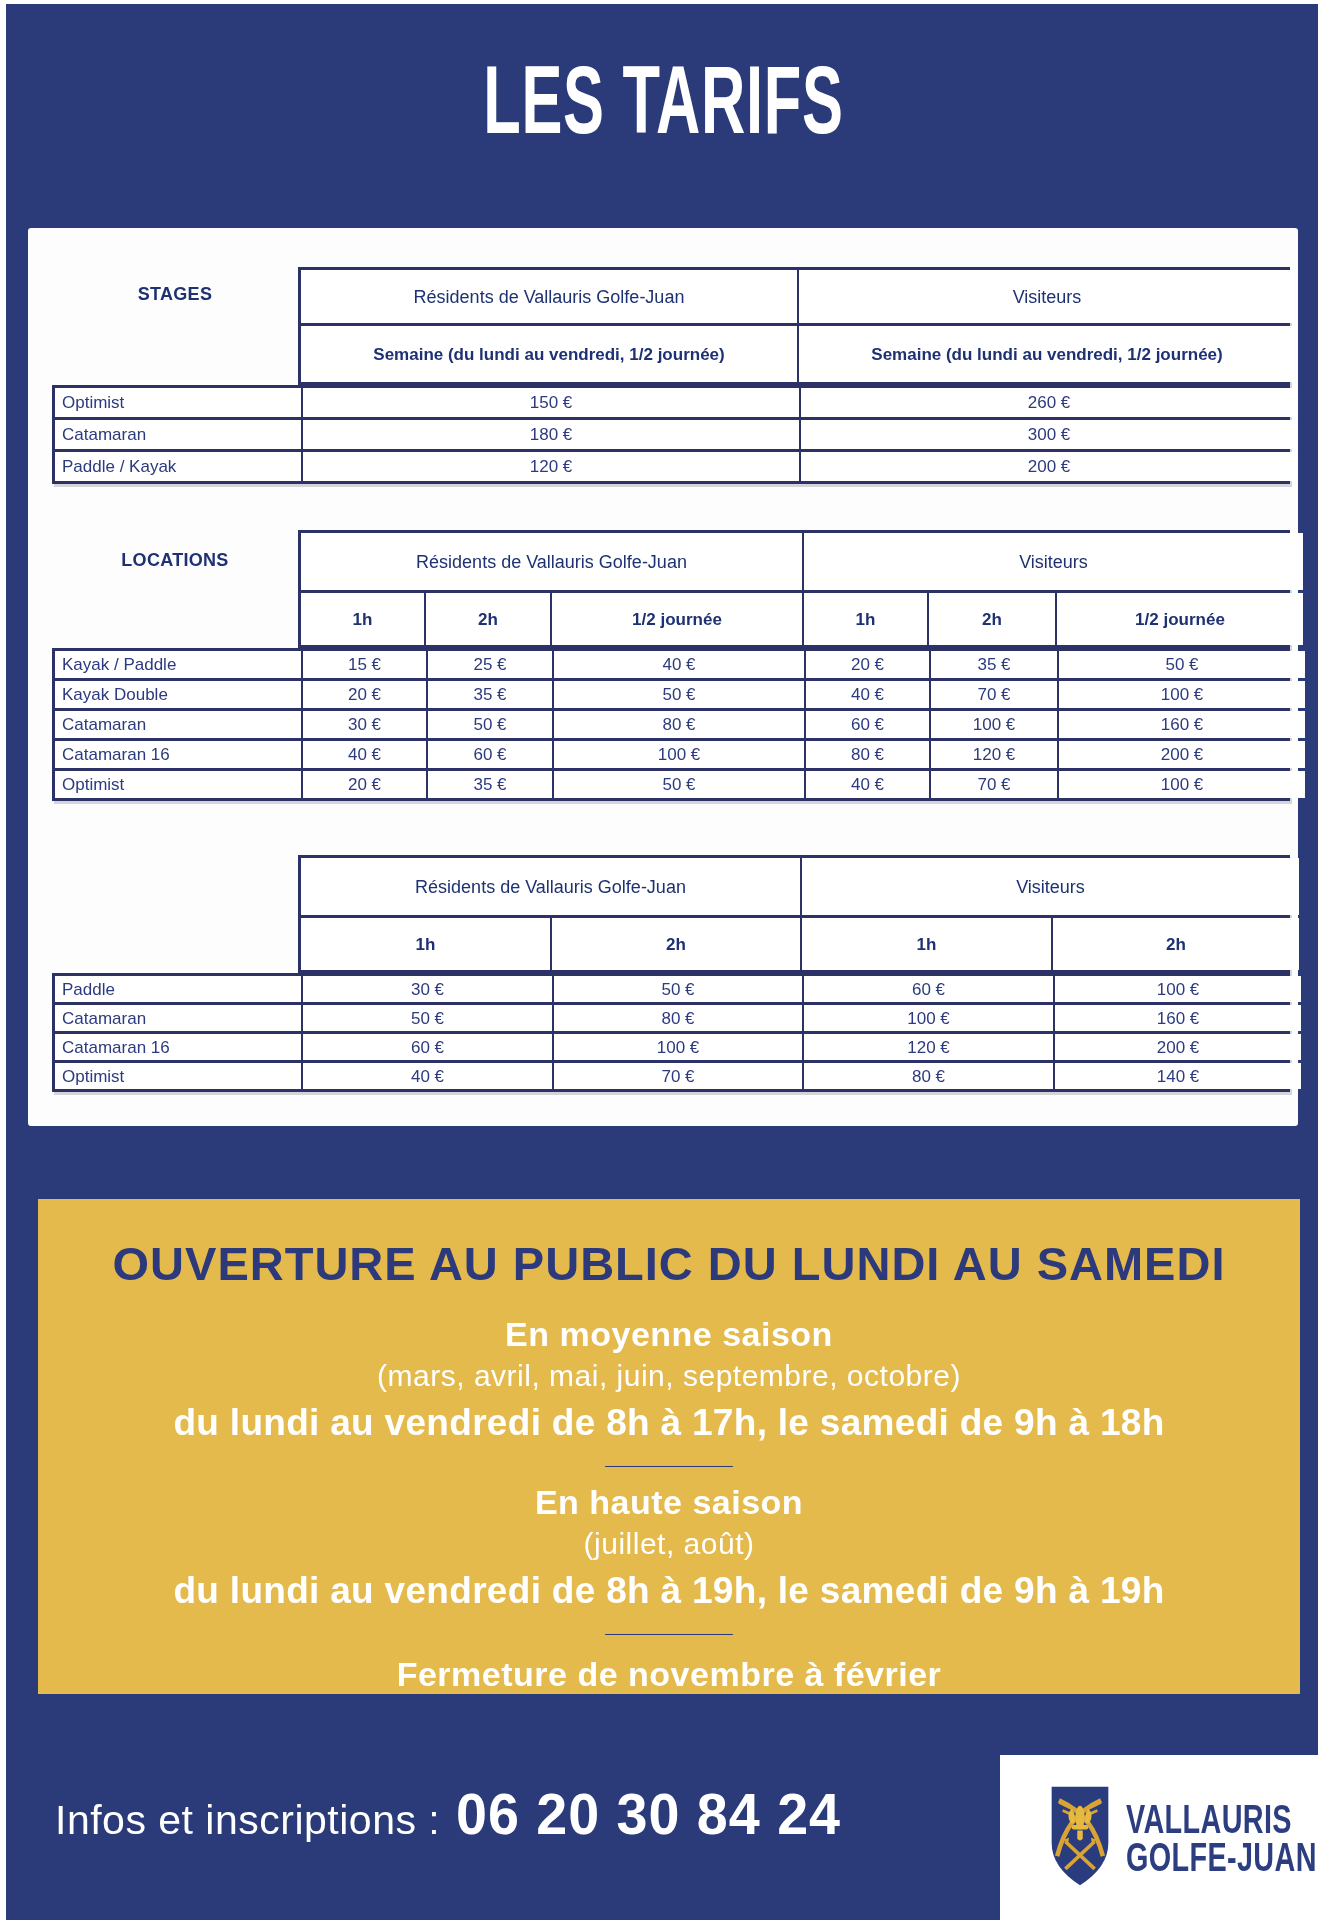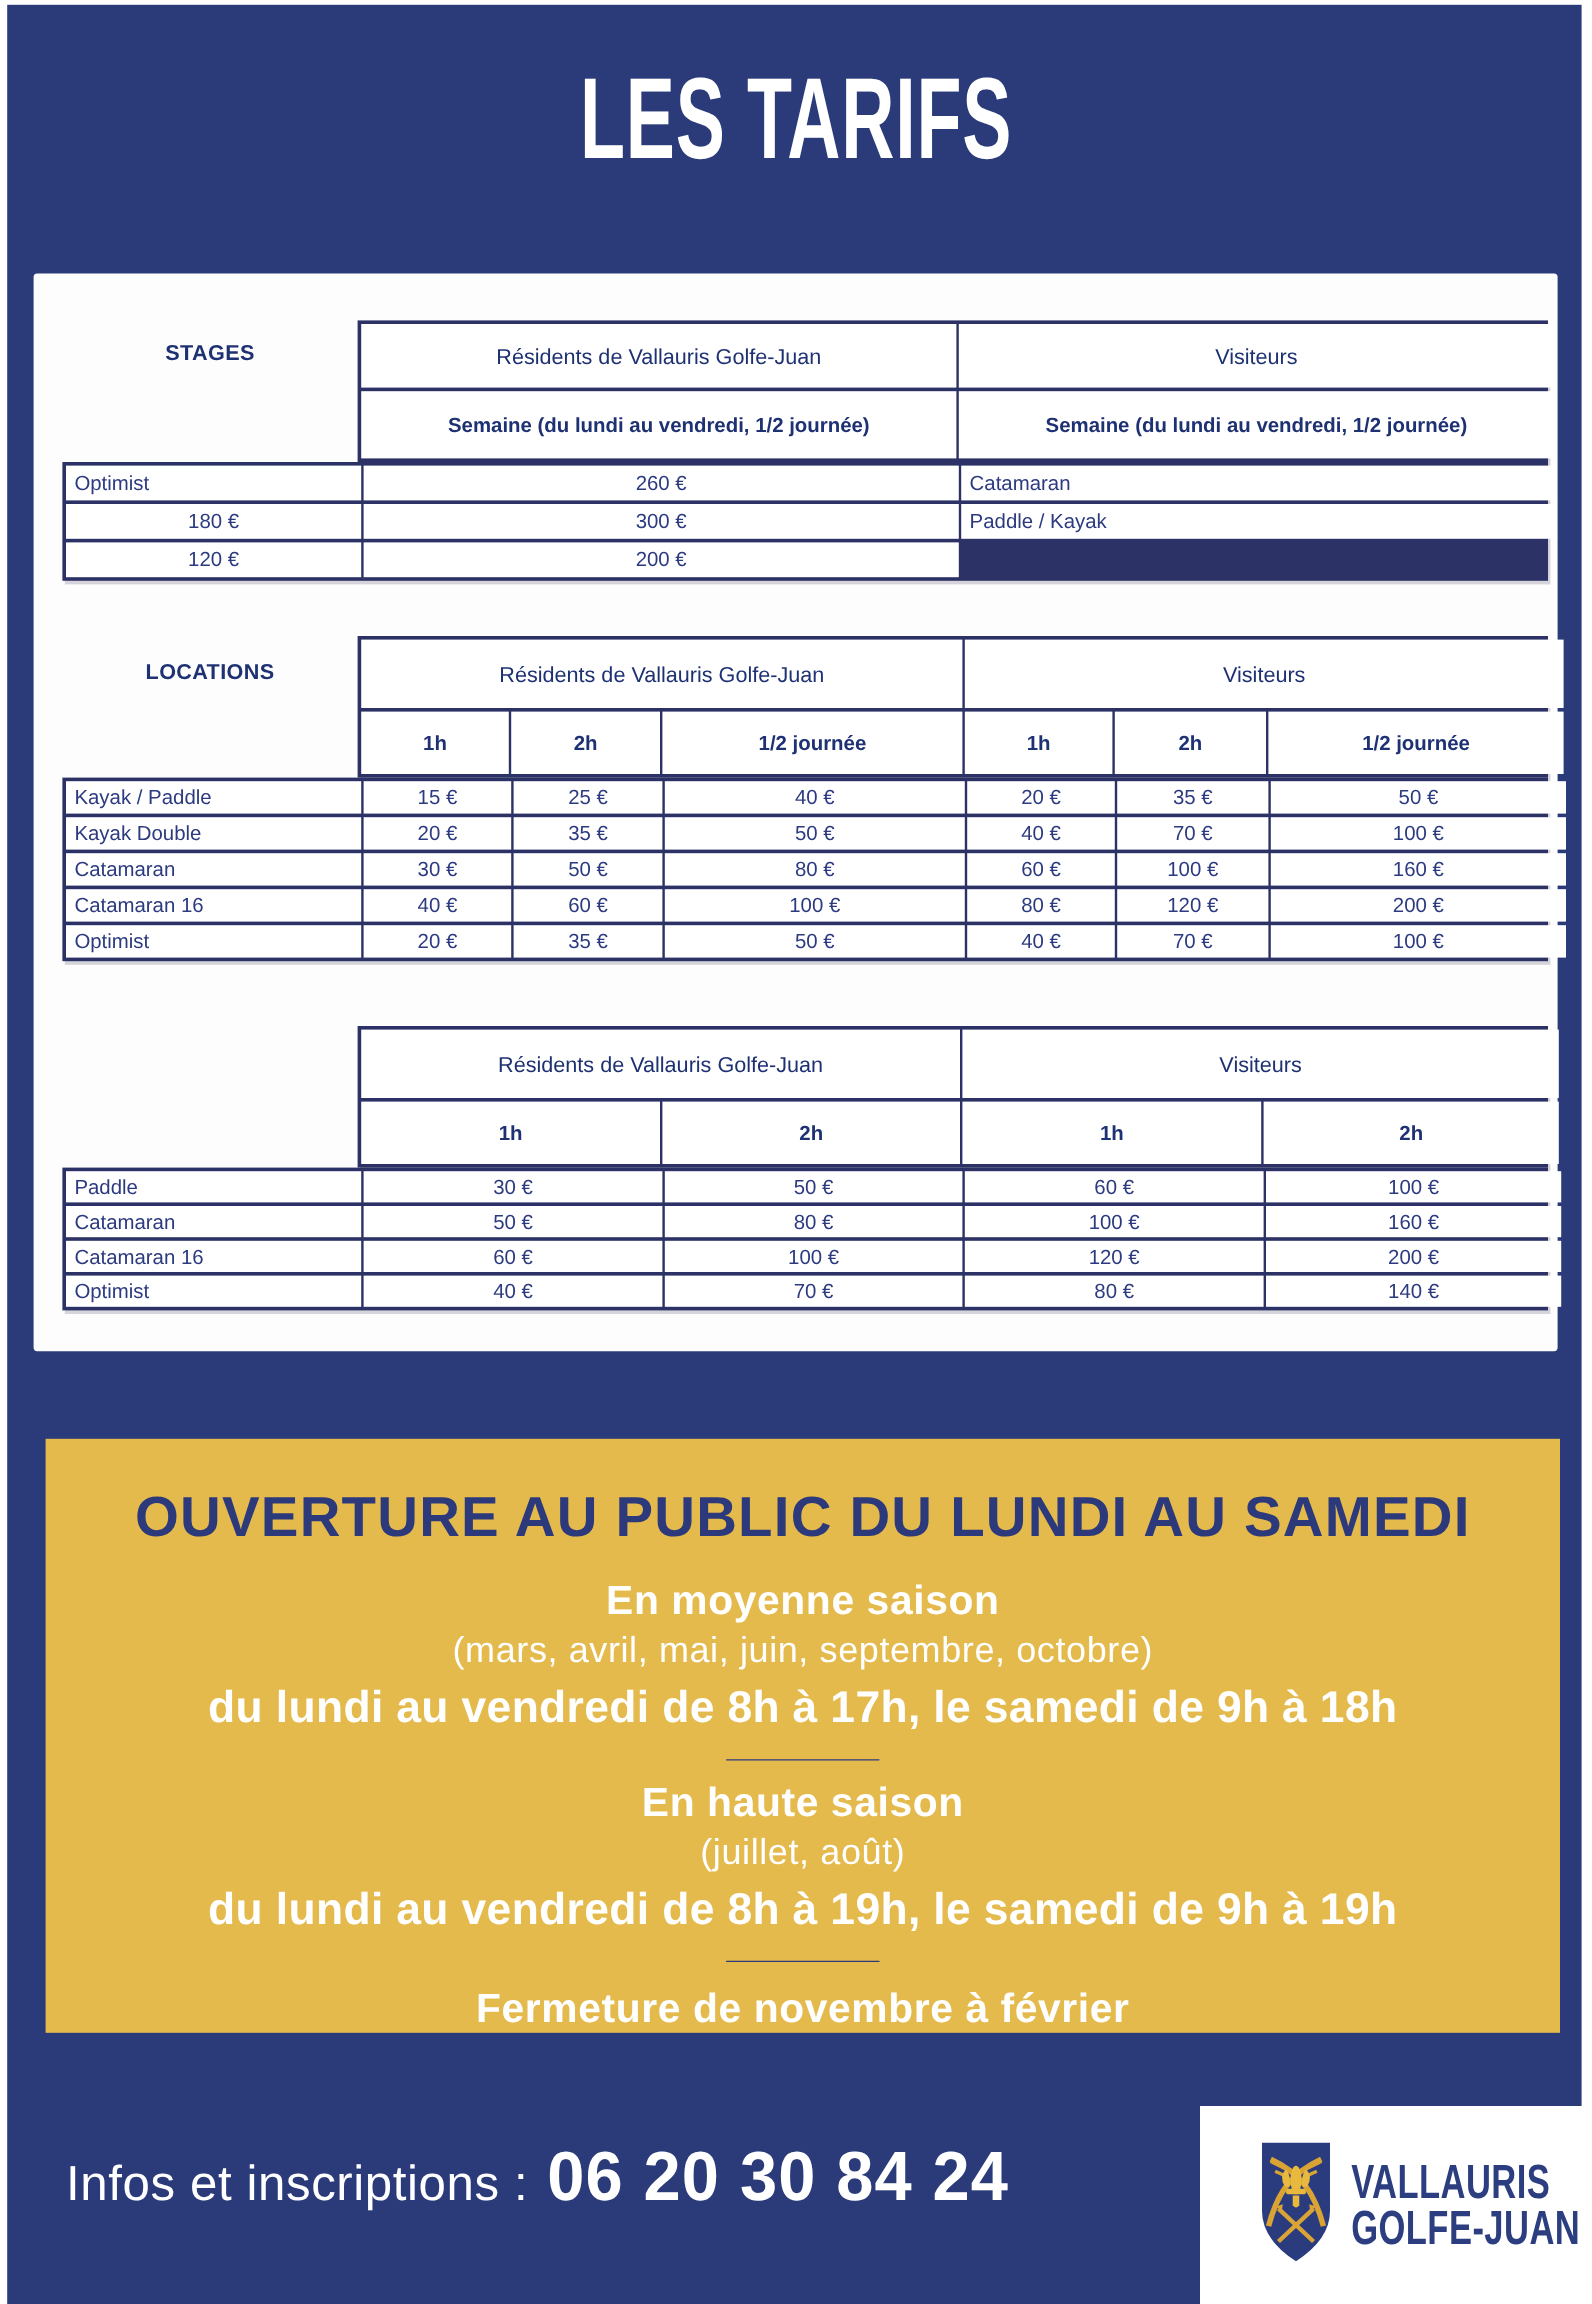--- a/index.html
+++ b/index.html
@@ -82,20 +82,21 @@
 <div class="panel" id="tables-panel">
     <div class="tariff-label" style="left: 24px; top: 39px; width: 246px; height: 55px;">STAGES</div>
     <div class="tbl" style="left: 270px; top: 39px; width: 992px; height: 118px; grid-template-columns: 496px 496px; grid-template-rows: 53px 56px;">
       <div class="cell hdr" style="grid-column: span 1;">Résidents de Vallauris Golfe-Juan</div>
       <div class="cell hdr" style="grid-column: span 1;">Visiteurs</div>
       <div class="cell sub">Semaine (du lundi au vendredi, 1/2 journée)</div>
       <div class="cell sub">Semaine (du lundi au vendredi, 1/2 journée)</div>
     </div>
     <div class="tbl" style="left: 24px; top: 157px; width: 1238px; height: 99px; grid-template-columns: 246px 496px 496px; grid-template-rows: repeat(3, 29px);">
       <div class="cell rowlabel">Optimist</div>
+      <div class="cell ">150 €</div>
       <div class="cell ">260 €</div>
       <div class="cell rowlabel">Catamaran</div>
       <div class="cell ">180 €</div>
       <div class="cell ">300 €</div>
       <div class="cell rowlabel">Paddle / Kayak</div>
       <div class="cell ">120 €</div>
       <div class="cell ">200 €</div>
     </div>
     <div class="tariff-label" style="left: 24px; top: 302px; width: 246px; height: 60px;">LOCATIONS</div>
     <div class="tbl" style="left: 270px; top: 302px; width: 992px; height: 118px; grid-template-columns: 123px 124px 250px 123px 126px 246px; grid-template-rows: 57px 52px;">

